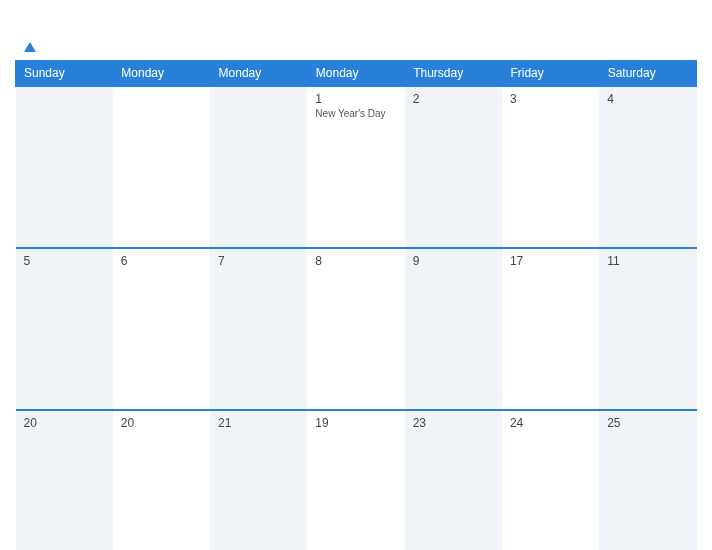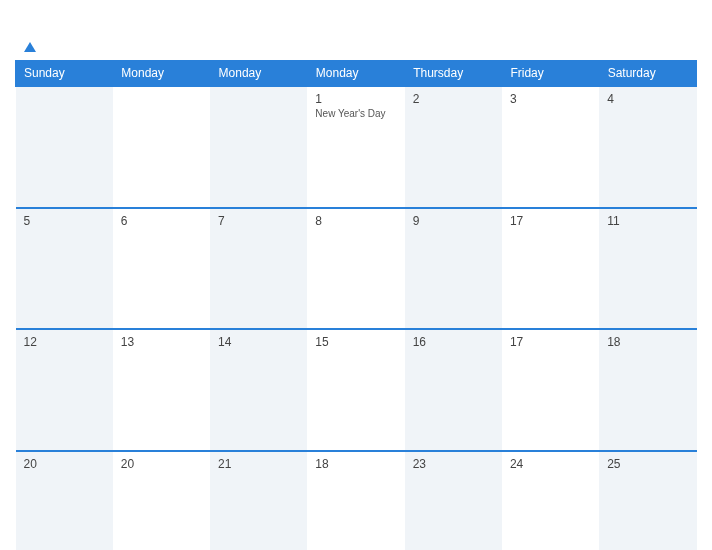--- a/index.html
+++ b/index.html
@@ -175,53 +175,30 @@
           </td>
           <td>
             <span class="day-number">17</span>
           </td>
           <td>
             <span class="day-number">11</span>
           </td>
         </tr>
         <tr>
           <td>
-            <span class="day-number">12</span>
-          </td>
-          <td>
-            <span class="day-number">13</span>
-          </td>
-          <td>
-            <span class="day-number">14</span>
-          </td>
-          <td>
-            <span class="day-number">15</span>
-          </td>
-          <td>
-            <span class="day-number">16</span>
-          </td>
-          <td>
-            <span class="day-number">17</span>
-          </td>
-          <td>
-            <span class="day-number">18</span>
-          </td>
-        </tr>
-        <tr>
-          <td>
             <span class="day-number">20</span>
           </td>
           <td>
             <span class="day-number">20</span>
           </td>
           <td>
             <span class="day-number">21</span>
           </td>
           <td>
-            <span class="day-number">18</span>
+            <span class="day-number">19</span>
           </td>
           <td>
             <span class="day-number">23</span>
           </td>
           <td>
             <span class="day-number">24</span>
           </td>
           <td>
             <span class="day-number">25</span>
           </td>

